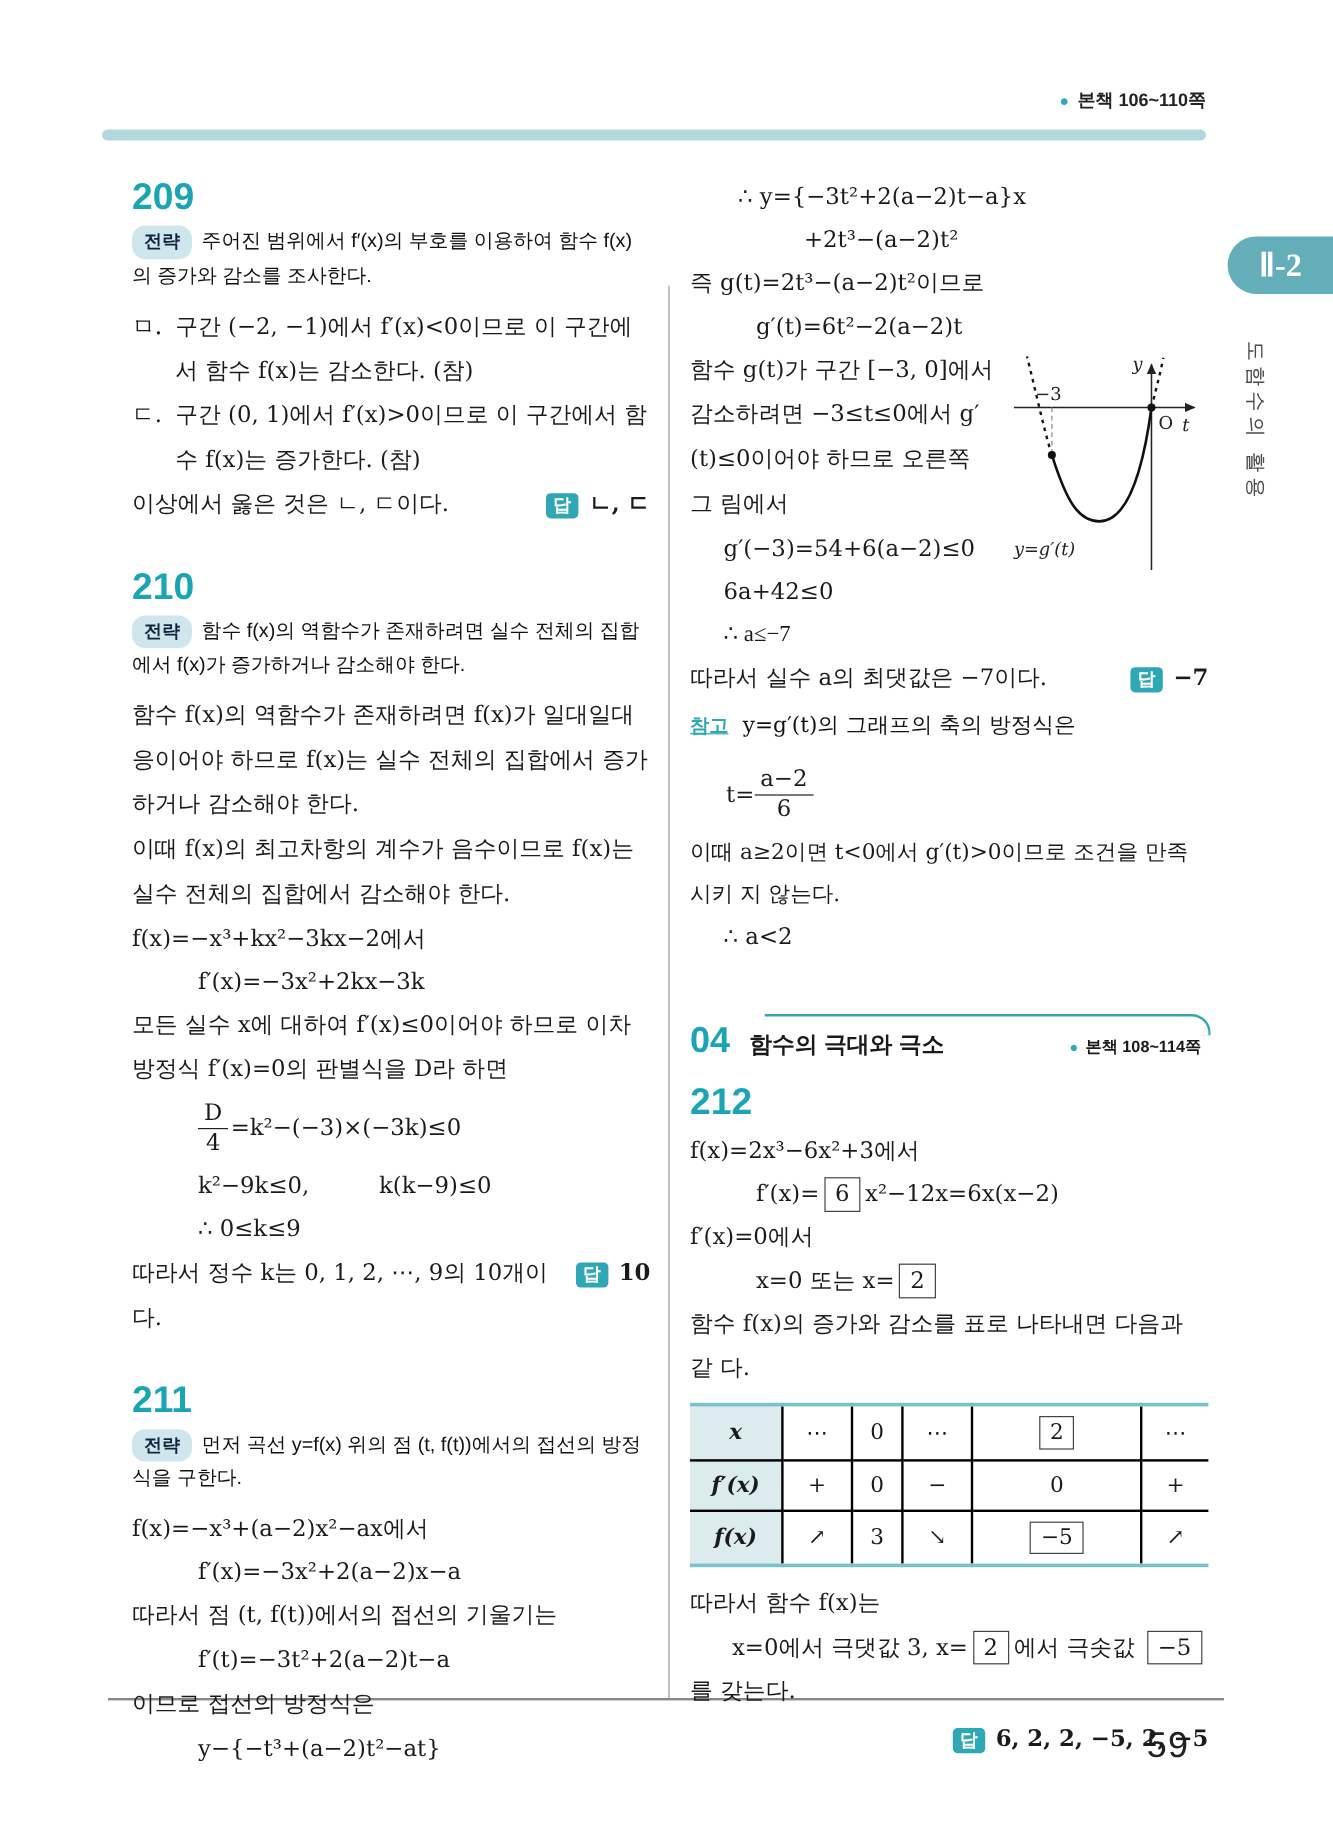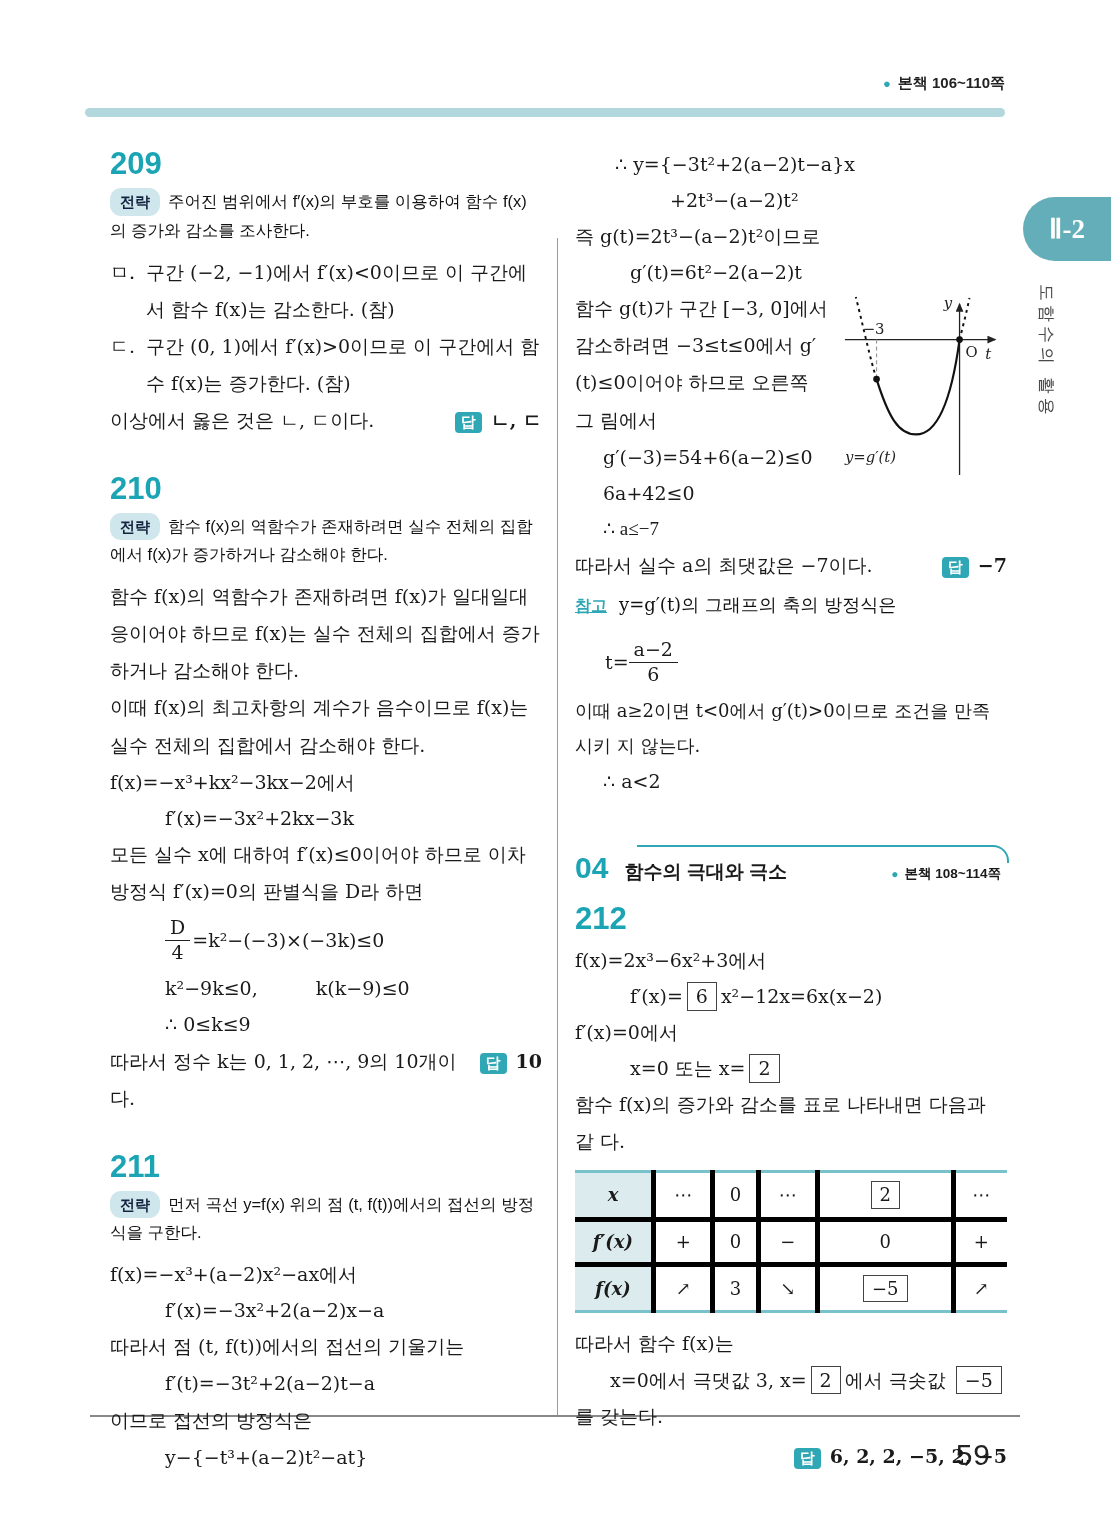--- a/index.html
+++ b/index.html
@@ -6,21 +6,21 @@
   .sheet{position:relative;width:1111px;height:1536px;background:#ffffff;overflow:hidden;
          font-family:"Liberation Sans",sans-serif;color:#1a1a1a;}
 
   
   .bookref{position:absolute;top:74px;right:106px;font-size:15px;font-weight:bold;color:#222;}
   .bookref .dot{color:#2fa7b4;margin-right:7px;font-size:13px;}
   .topbar{position:absolute;left:85px;top:108px;width:920px;height:9px;background:#b2d8dd;border-radius:5px;}
   .divider{position:absolute;left:557px;top:238px;width:1px;height:1177px;background:#9a9a9a;}
   .bottomrule{position:absolute;left:90px;top:1415px;width:930px;height:2px;background:#888;}
   .pageno{position:absolute;top:1438px;right:120px;font-size:30px;color:#222;letter-spacing:1px;}
-  .sidetab{position:absolute;left:1023px;top:197px;width:88px;height:64px;background:#63aeb8;
+  .sidetab{position:absolute;left:1023px;top:197px;width:88px;height:48px;background:#63aeb8;
            border-radius:33px 0 0 33px;color:#fff;display:flex;align-items:center;justify-content:center;
            font-size:27px;font-weight:bold;font-family:"Liberation Serif",serif;}
   .sidecap{position:absolute;left:1058px;top:284px;transform:rotate(90deg);transform-origin:top left;
            font-size:17px;color:#4a4a4a;letter-spacing:4px;white-space:nowrap;}
 
   
   .col{position:absolute;top:132px;width:432px;}
   .col-left{left:110px;}
   .col-right{left:575px;}
 
@@ -58,21 +58,21 @@
              border-top:2px solid #2fa7b4;border-right:2px solid #2fa7b4;border-top-right-radius:16px;}
   .sec-num{color:#1ba4b4;font-size:30px;font-weight:bold;line-height:1;}
   .sec-title{font-size:19px;font-weight:bold;margin-left:16px;}
   .sec-ref{margin-left:auto;font-size:13.5px;font-weight:bold;padding-right:6px;}
   .sec-ref .dot{color:#2fa7b4;margin-right:6px;font-size:12px;}
 
   
   table.inc{width:100%;border-collapse:collapse;margin:10px 0 12px;
             font-family:"DejaVu Serif","Liberation Serif",serif;font-size:18px;text-align:center;
             border-top:3px solid #79c2cb;border-bottom:3px solid #79c2cb;}
-  table.inc td{border:5px solid #000000;padding:8px 2px;height:24px;}
+  table.inc td{border:2px solid #000000;padding:8px 2px;height:24px;}
   table.inc td:first-child{border-left:none;background:#dcecee;font-weight:bold;font-style:italic;width:72px;}
   table.inc td:last-child{border-right:none;}
   table.inc tr:first-child td{border-top:none;}
   table.inc tr:last-child td{border-bottom:none;}
 
   
   .graph{float:right;width:168px;margin:2px 0 4px 10px;}
   .graph text{font-family:"DejaVu Serif","Liberation Serif",serif;}
 </style>
 </head>

